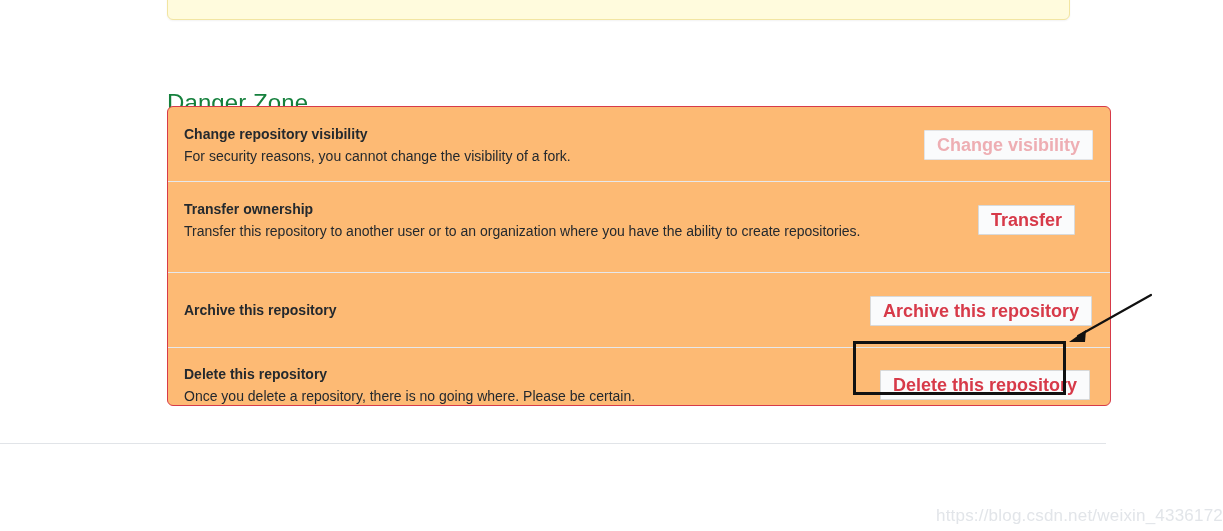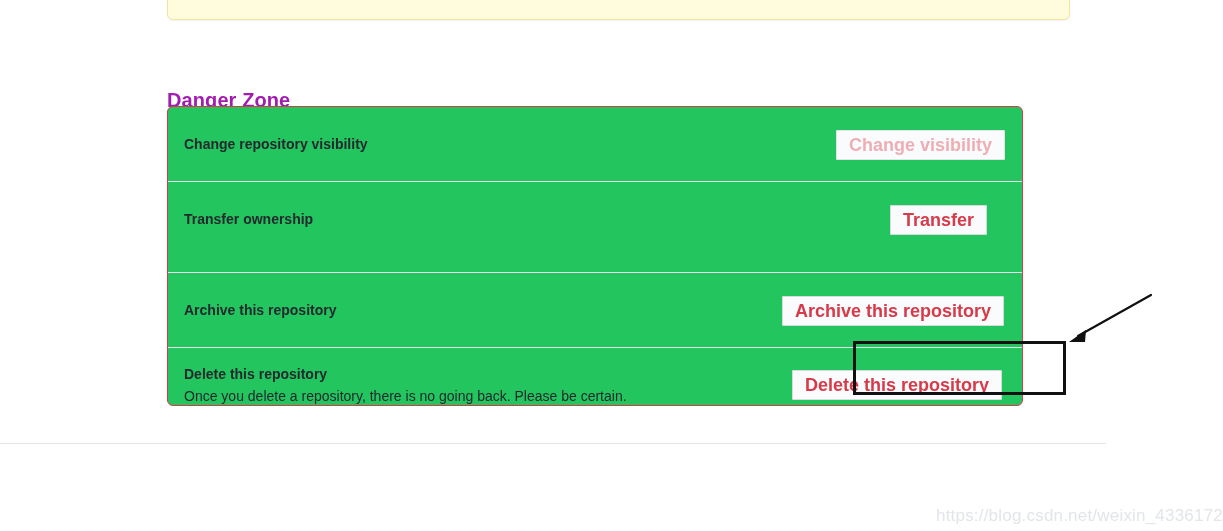--- a/index.html
+++ b/index.html
@@ -29,38 +29,38 @@
     border-radius: 6px;
     box-sizing: border-box;
     box-shadow: 0 1px 2px rgba(27,31,35,0.06);
   }
 
   
   #danger-zone-title {
     position: absolute;
     left: 167px;
     top: 68px;
-    font-size: 20px;
-    font-weight: 700;
+    font-size: 24px;
+    font-weight: 400;
     line-height: 30px;
-    color: #a21caf;
+    color: #15803d;
     letter-spacing: 0.1px;
   }
 
   
   #danger-zone-panel {
     position: absolute;
     left: 167px;
     top: 106px;
-    width: 856px;
+    width: 944px;
     height: 300px;
     box-sizing: border-box;
     border: 1px solid #d73a49;
     border-radius: 6px;
-    background: #22c55e;
+    background: #fdba74;
   }
 
   .dz-row {
     position: relative;
     box-sizing: border-box;
     padding: 16px 16px 15px 16px;
     display: flex;
     align-items: center;
     justify-content: space-between;
   }
@@ -172,42 +172,44 @@
 
 <div id="flash-box"></div>
 
 <h2 id="danger-zone-title">Danger Zone</h2>
 
 <div id="danger-zone-panel">
 
   <div class="dz-row dz-row-0">
     <div class="dz-text">
       <div class="dz-title">Change repository visibility</div>
+      <div class="dz-desc">For security reasons, you cannot change the visibility of a fork.</div>
     </div>
     <button id="btn-change-visibility" class="dz-btn disabled">Change visibility</button>
   </div>
 
   <div class="dz-row dz-row-1">
     <div class="dz-text">
       <div class="dz-title">Transfer ownership</div>
+      <div class="dz-desc">Transfer this repository to another user or to an organization where you have the ability to create repositories.</div>
     </div>
     <button id="btn-transfer" class="dz-btn">Transfer</button>
   </div>
 
   <div class="dz-row dz-row-2">
     <div class="dz-text">
       <div class="dz-title">Archive this repository</div>
     </div>
     <button id="btn-archive" class="dz-btn">Archive this repository</button>
   </div>
 
   <div class="dz-row dz-row-3">
     <div class="dz-text">
       <div class="dz-title">Delete this repository</div>
-      <div class="dz-desc">Once you delete a repository, there is no going back. Please be certain.</div>
+      <div class="dz-desc">Once you delete a repository, there is no going where. Please be certain.</div>
     </div>
     <button id="btn-delete" class="dz-btn">Delete this repository</button>
   </div>
 
 </div>
 
 <div id="delete-annotation-box"></div>
 
 <svg id="annotation-arrow" viewBox="0 0 100 62" xmlns="http://www.w3.org/2000/svg">
   <line x1="91" y1="5" x2="18" y2="46" stroke="#111111" stroke-width="2.2" stroke-linecap="round"></line>

